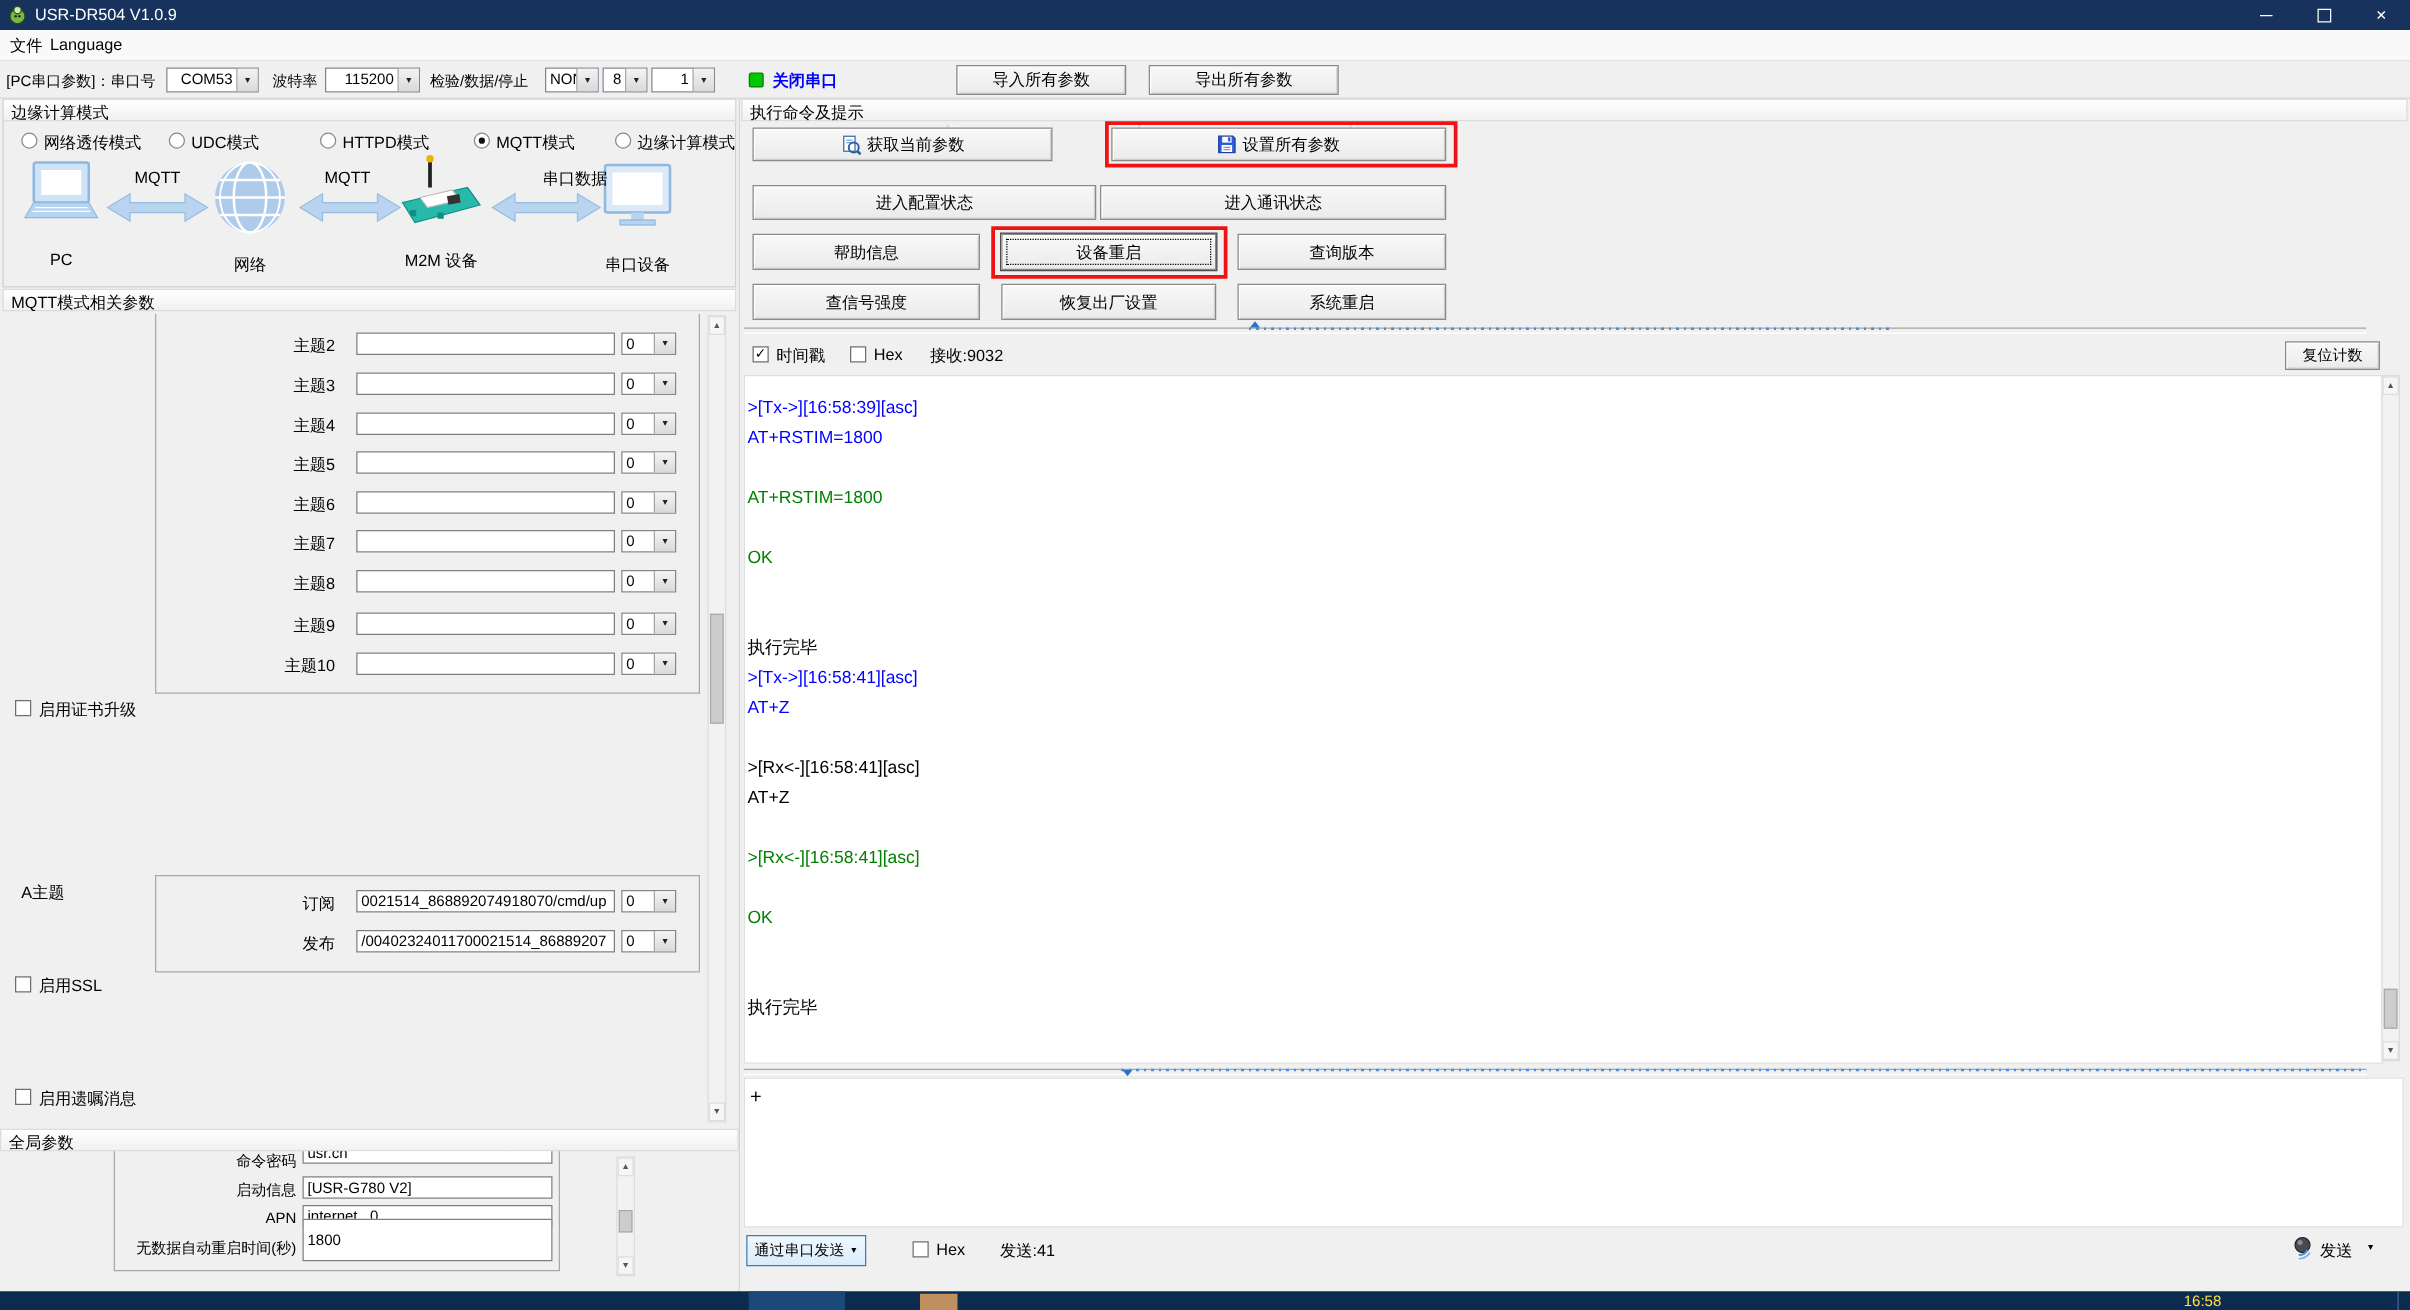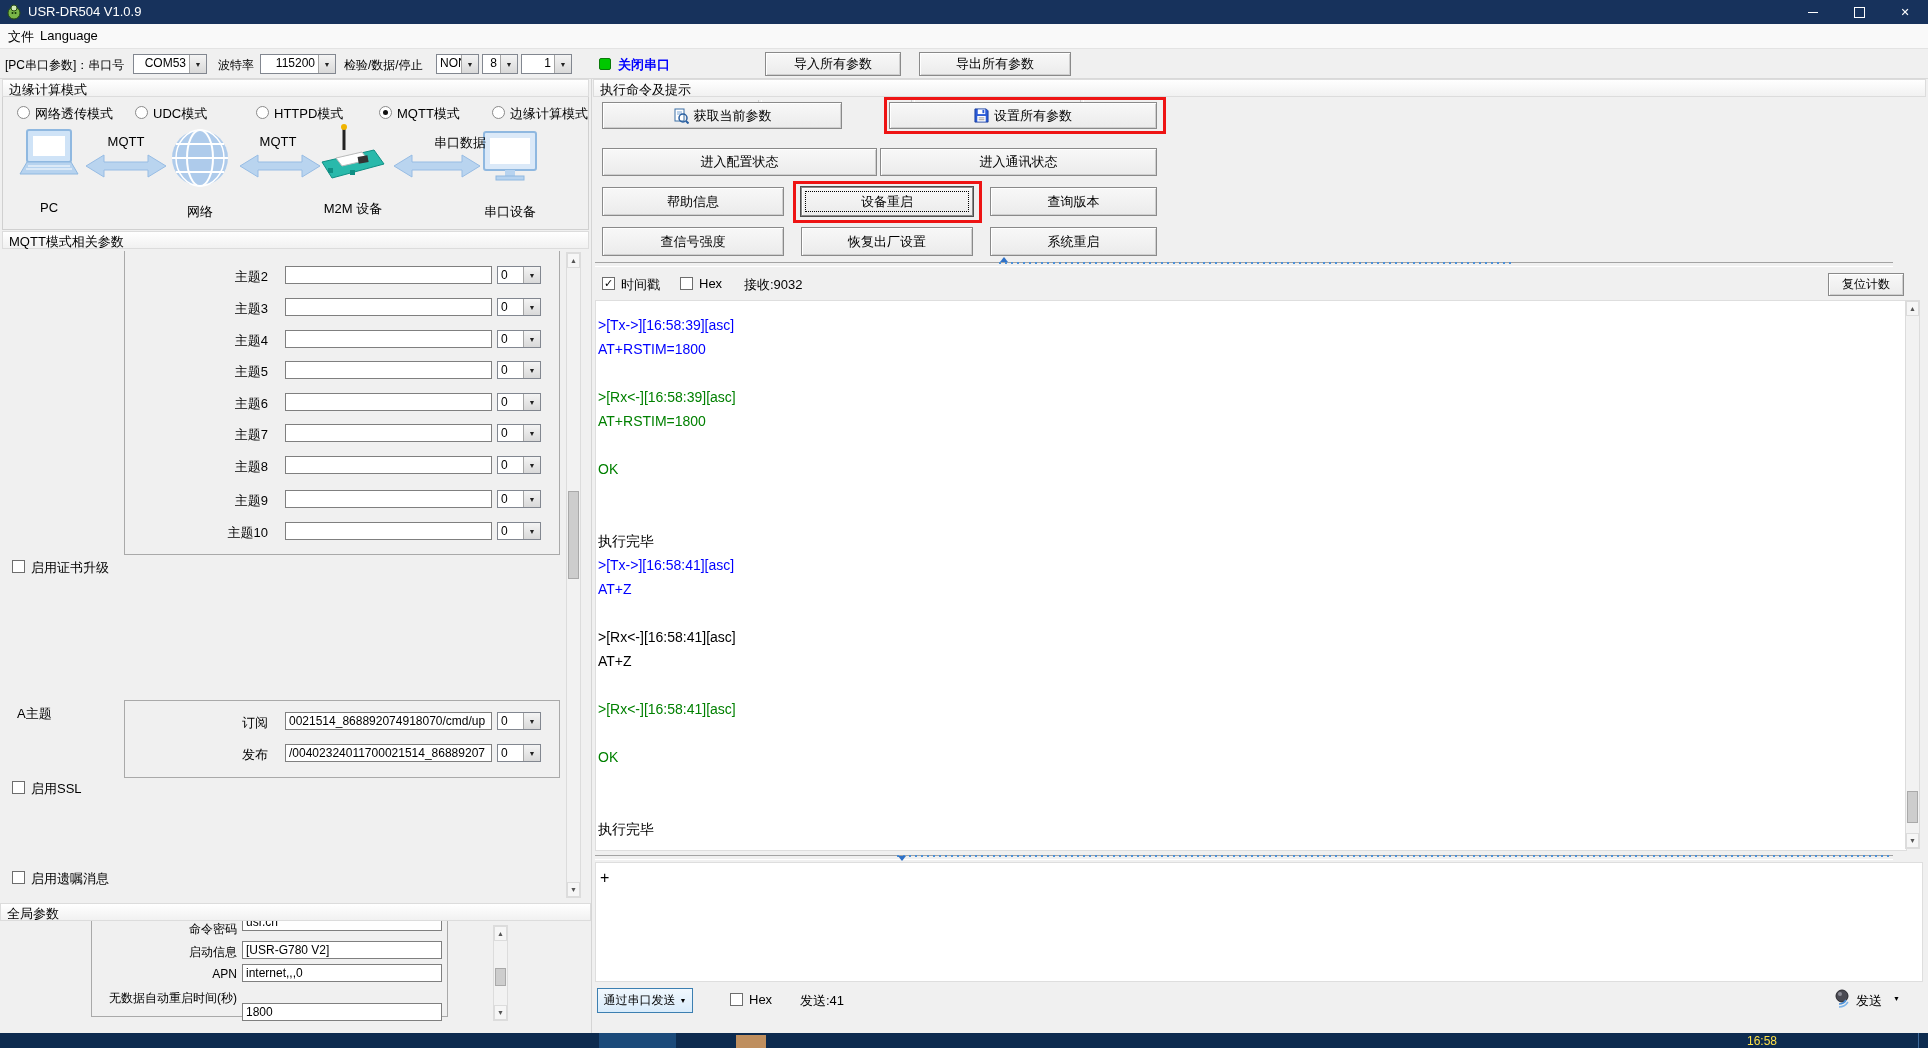--- a/index.html
+++ b/index.html
@@ -277,21 +277,21 @@
   <div class="abs" style="left:0;top:921px;width:560px;height:100px;overflow:hidden">
     <div class="groupbox" style="left:91px;top:-4px;width:357px;height:100px"></div>
 
     <span class="lbl" style="left:85px;top:0px;width:152px;text-align:right;font-size:12px">命令密码</span>
     <input class="tinput" style="left: 242px; top: -8px; width: 200px; height: 18px;" value="usr.cn">
     <span class="lbl" style="left:85px;top:23px;width:152px;text-align:right;font-size:12px">启动信息</span>
     <input class="tinput" style="left: 242px; top: 20px; width: 200px; height: 18px;" value="[USR-G780 V2]">
     <span class="lbl" style="left:85px;top:46px;width:152px;text-align:right;font-size:12px">APN</span>
     <input class="tinput" style="left: 242px; top: 43px; width: 200px; height: 18px;" value="internet,,,0">
     <span class="lbl" style="left:85px;top:69px;width:152px;text-align:right;font-size:12px">无数据自动重启时间(秒)</span>
-    <input class="tinput" style="left: 242px; top: 82px; width: 200px; height: 18px;" value="1800">
+    <input class="tinput" style="left: 242px; top: 54px; width: 200px; height: 34px;" value="1800">
   </div>
   <div class="sbv" style="left:493px;top:925px;height:96px">
     <div class="sbarrow" style="top:0">▲</div>
     <div class="sbthumb" style="top:42px;height:18px"></div>
     <div class="sbarrow" style="bottom:0">▼</div>
   </div>
 
   <div class="hdrbar" style="left:593px;top:79px;width:1333px;height:18px">执行命令及提示</div>
 
   <div class="btn3d" style="left:602px;top:102px;width:240px;height:27px">
@@ -338,21 +338,20 @@
   <span class="cb" style="left:680px;top:277px" id="cb-hex-rx"></span>
   <span class="lbl" style="left:699px;top:276px;font-size:13px">Hex</span>
   <span class="lbl" style="left:744px;top:276px;font-size:13px">接收:9032</span>
   <div class="btn3d" style="left:1828px;top:273px;width:76px;height:23px;font-size:12px">复位计数</div>
 
   <div id="logarea">
     <div id="log-lines" style="padding:12px 2px 0 2px">
         <div class="log-line log-blue">&gt;[Tx-&gt;][16:58:39][asc]</div>
         <div class="log-line log-blue">AT+RSTIM=1800</div>
         <div class="log-line log-black"></div>
-        <div class="log-line log-green">&gt;[Rx&lt;-][16:58:39][asc]</div>
         <div class="log-line log-green">AT+RSTIM=1800</div>
         <div class="log-line log-black"></div>
         <div class="log-line log-green">OK</div>
         <div class="log-line log-black"></div>
         <div class="log-line log-black"></div>
         <div class="log-line log-black">执行完毕</div>
         <div class="log-line log-blue">&gt;[Tx-&gt;][16:58:41][asc]</div>
         <div class="log-line log-blue">AT+Z</div>
         <div class="log-line log-black"></div>
         <div class="log-line log-black">&gt;[Rx&lt;-][16:58:41][asc]</div>

